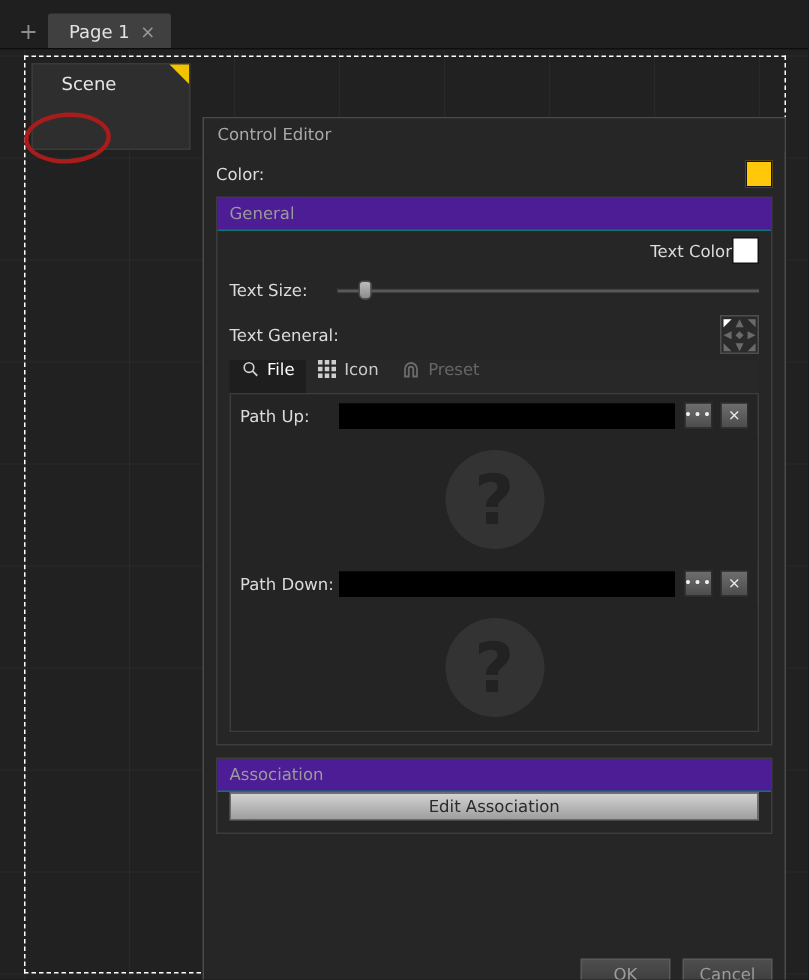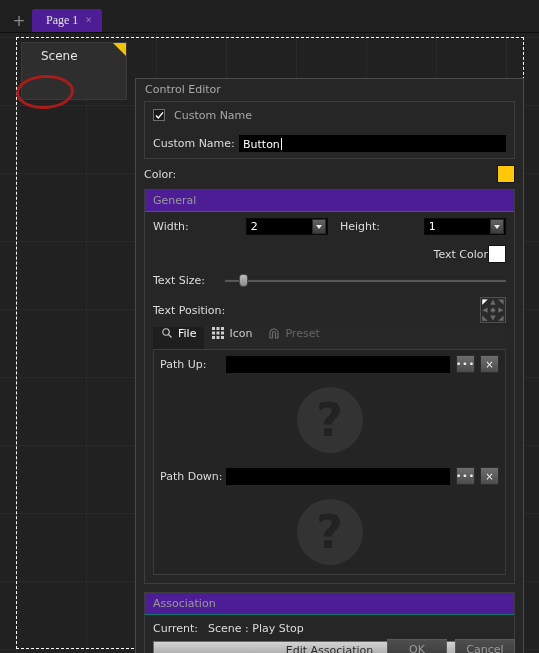--- a/index.html
+++ b/index.html
@@ -40,26 +40,25 @@
     color: #8e8e8e;
     font-size: 15px;
     background: transparent;
     cursor: pointer;
   }
   .page-tab {
     height: 23px;
     margin-bottom: 1px;
     padding: 0 10px 0 14px;
     display: flex; align-items: center; gap: 7px;
-    background: #4c1d95;
+    background: #404040;
     border-radius: 2px 2px 0 0;
     color: #e3e3e3;
     font-size: 12px;
     cursor: pointer;
-    font-family: Liberation Serif, serif;
   }
   .page-tab .tab-close {
     color: #9a9a9a;
     font-size: 12px;
     cursor: pointer;
   }
 
   
   #canvas {
     position: absolute;
@@ -379,77 +378,45 @@
   <div id="scene-control">
     <span id="scene-label">Scene</span>
     <span id="scene-corner" style="border-top-color: rgb(242, 195, 0);"></span>
   </div>
   <div id="scene-annotation" style="border-color: rgb(168, 28, 28);"></div>
 
   <div id="dialog">
 
     <div class="dlg-title">Control Editor</div>
 
-    <div class="group">
-      <div class="row chk-row">
-        <span class="checkbox">
-          <svg width="9" height="9" viewBox="0 0 9 9">
-            <path d="M1 4.5 L3.3 7 L8 1.4" stroke="#ffffff" stroke-width="1.4" fill="none"></path>
-          </svg>
-        </span>
-        <span class="chk-label">Custom Name</span>
-      </div>
-      <div class="row" style="height:30px;">
-        <span class="lbl" style="width:86px;">Custom Name:</span>
-        <div class="text-input" style="flex:1;">
-          <span>Button</span><span class="caret"></span>
-        </div>
-      </div>
-    </div>
 
     <div class="row" style="height:30px; padding:0 8px; justify-content:space-between;">
       <span class="lbl">Color:</span>
       <span class="swatch" id="color-swatch" style="background: rgb(255, 200, 10);"></span>
     </div>
 
     <div class="group">
       <div class="group-title">General</div>
 
-      <div class="row">
-        <span class="lbl" style="width:95px;">Width:</span>
-        <div class="combo" style="width:84px;">
-          <span>2</span>
-          <span class="combo-arrow">
-              <i></i>
-            </span>
-        </div>
-        <span class="lbl" style="margin-left:12px; width:86px;">Height:</span>
-        <div class="combo" style="width:84px;">
-          <span>1</span>
-          <span class="combo-arrow">
-              <i></i>
-            </span>
-        </div>
-      </div>
 
       <div class="row" style="justify-content:flex-end; height:26px;">
         <span class="lbl">Text Color</span>
         <span class="swatch" id="text-color-swatch" style="background: rgb(255, 255, 255);"></span>
       </div>
 
       <div class="row" style="height:26px;">
         <span class="lbl" style="width:72px;">Text Size:</span>
         <div class="slider">
           <div class="slider-track"></div>
           <div class="slider-handle" id="text-size-handle" style="left: 5%;"></div>
         </div>
       </div>
 
       <div class="row" style="height:34px; justify-content:space-between;">
-        <span class="lbl">Text Position:</span>
+        <span class="lbl">Text General:</span>
         <div class="pos-pad" id="pos-pad">
             <div class="pos-cell sel">◤</div>
             <div class="pos-cell">▲</div>
             <div class="pos-cell">◥</div>
             <div class="pos-cell">◀</div>
             <div class="pos-cell">◆</div>
             <div class="pos-cell">▶</div>
             <div class="pos-cell">◣</div>
             <div class="pos-cell">▼</div>
             <div class="pos-cell">◢</div>
@@ -522,24 +489,20 @@
           </div>
         </div>
       </div>
       <div style="height:8px;"></div>
     </div>
 
     <div style="height:8px;"></div>
 
     <div class="group">
       <div class="group-title">Association</div>
-      <div class="row" style="height:26px;">
-        <span class="lbl" style="margin-right:10px;">Current:</span>
-        <span class="lbl">Scene : Play Stop</span>
-      </div>
       <div class="assoc-btn">Edit Association</div>
     </div>
 
     <div class="footer">
       <div class="dlg-btn">OK</div>
       <div class="dlg-btn">Cancel</div>
     </div>
 
   </div>
 </div>

